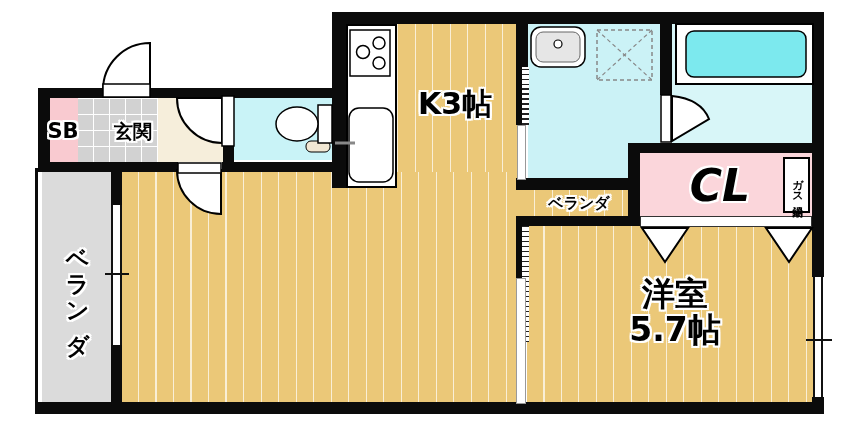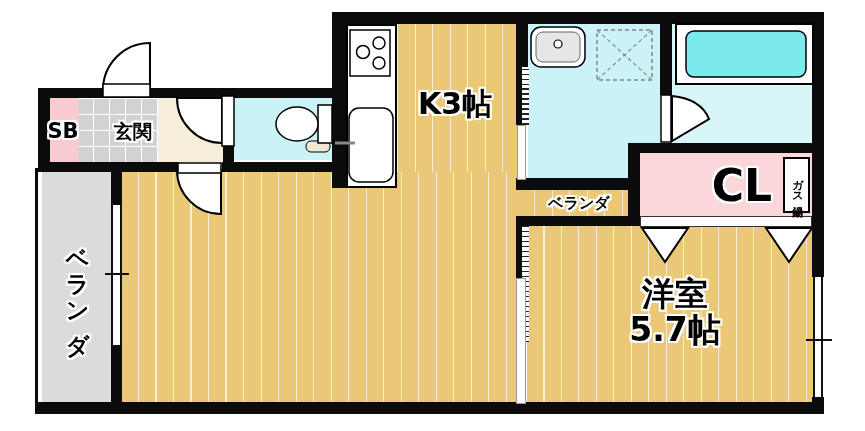--- a/index.html
+++ b/index.html
@@ -136,21 +136,21 @@
     <g>
       <path d="M642,228 L688,228 L665,262 Z" fill="#fff" stroke="#000" stroke-width="2"></path>
       <path d="M766,228 L812,228 L789,262 Z" fill="#fff" stroke="#000" stroke-width="2"></path>
     </g>
   </svg>
 
   <div class="lbl" style="left:45px;top:119px;width:36px;font-size:21px;">SB</div>
   <div class="lbl" style="left:72px;top:119px;width:80px;font-size:19px;text-align:right;">玄関</div>
   <div class="lbl" style="left:395px;top:84px;width:120px;font-size:30px;">K3帖</div>
   <div class="lbl" style="left:520px;top:194px;width:118px;font-size:15px;">ベランダ</div>
-  <div class="lbl" style="left:692px;top:162px;width:100px;font-size:44px;line-height:48px;">CL</div>
+  <div class="lbl" style="left:670px;top:162px;width:100px;font-size:44px;line-height:48px;font-style:italic;">CL</div>
   <div class="lbl gasbox vert" style="left:783px;top:157px;width:27px;height:56px;font-size:11px;text-shadow:none;">ガス給湯</div>
   <div class="lbl" style="left:600px;top:276px;width:150px;font-size:33px;line-height:1.1;">
     <span>洋室</span><br>
     <span>5.7帖</span>
   </div>
   <div class="lbl vert" style="left:58px;top:222px;width:36px;height:130px;font-size:23px;letter-spacing:2px;">ベランダ</div>
 
 </div>
 
 </body></html>

